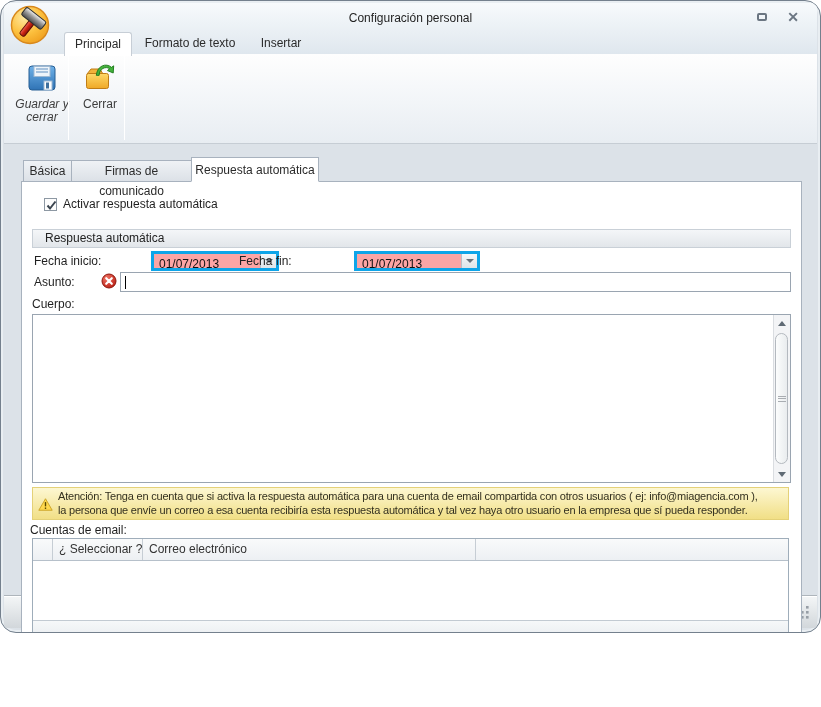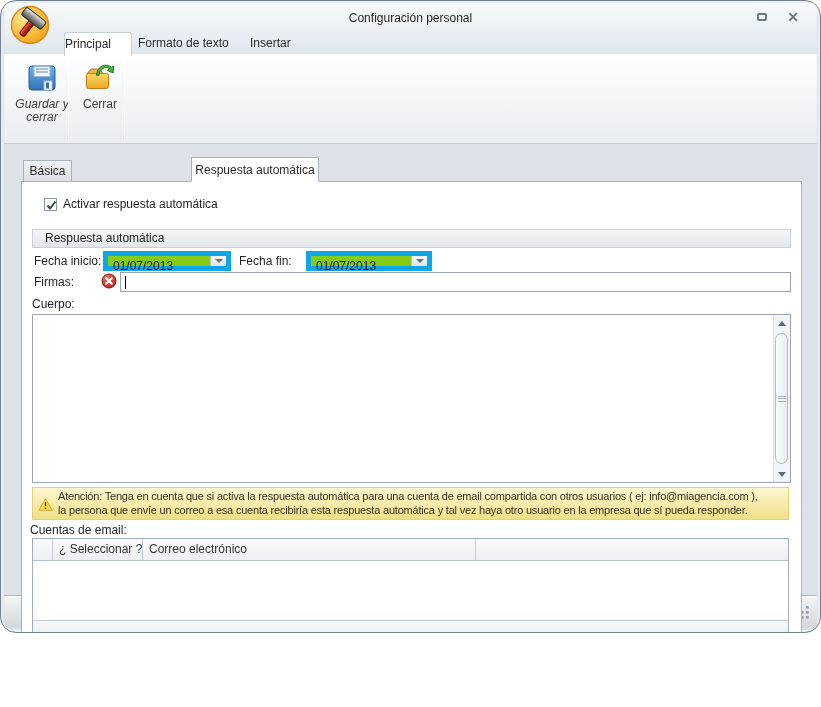--- a/index.html
+++ b/index.html
@@ -7,21 +7,21 @@
   #win{position:relative;width:821px;height:633px;background:#dce2e8;border:1px solid #74808d;border-radius:16px;box-shadow:inset 0 0 0 2px #e9eef2;overflow:hidden;}
   
   #header{position:absolute;left:3px;right:3px;top:2px;height:51px;background:linear-gradient(#f7fafc,#dfe7ee);border-radius:4px 4px 0 0;}
   #title{position:absolute;left:0;right:0;top:8px;text-align:center;font-size:12px;color:#1f1f1f;}
   .winbtn{position:absolute;top:7px;width:18px;height:16px;color:#6b7682;font-size:12px;text-align:center;line-height:15px;cursor:default;}
   #btn-min{right:46px;}
   #btn-min .box{display:inline-block;width:10px;height:8px;border:2px solid #6b7682;border-radius:2px;margin-top:3px;}
   #btn-close{right:15px;font-size:14px;font-weight:bold;}
   #app-icon{position:absolute;left:9px;top:3px;width:40px;height:42px;z-index:5;}
   
-  .rtab{position:absolute;top:29px;height:23px;font-size:12px;color:#2b2b2b;text-align:left;line-height:22px;}
+  .rtab{position:absolute;top:29px;height:23px;font-size:12px;color:#2b2b2b;text-align:center;line-height:22px;}
   .rtab.active{background:#fff;border:1px solid #c7ced6;border-bottom:none;border-radius:3px 3px 0 0;height:24px;z-index:4;}
   #rtab-0{left:60px;width:68px;}
   #rtab-1{left:134px;width:104px;}
   #rtab-2{left:246px;width:62px;}
   
   #ribbon{position:absolute;left:3px;right:3px;top:53px;height:90px;background:linear-gradient(#fefefe,#f2f5f8 55%,#e8edf2);border-bottom:1px solid #c6cdd4;}
   .rsep{position:absolute;top:2px;bottom:3px;width:1px;background:#dde2e7;border-right:1px solid #ffffff;}
   .ribbon-btn{position:absolute;top:4px;height:82px;display:flex;flex-direction:column;align-items:center;font-size:12px;color:#3d3d3d;line-height:13px;text-align:center;}
   .ribbon-btn .ric{width:32px;height:32px;margin-top:4px;}
   .ribbon-btn .rlabel{margin-top:4px;}
@@ -37,21 +37,21 @@
   #panel{position:absolute;left:20px;top:180px;width:781px;height:481px;background:#fff;border:1px solid #a8b2be;z-index:1;}
   .lbl{position:absolute;font-size:12px;color:#1f1f1f;white-space:nowrap;}
   
   #chkrow{position:absolute;left:22px;top:15px;display:flex;align-items:center;}
   #chkbox{width:13px;height:13px;border:1px solid #8d98a3;background:#fdfdfd;position:relative;}
   #chkbox svg{position:absolute;left:0px;top:0px;}
   #chklabel{margin-left:6px;font-size:12px;color:#1f1f1f;}
   
   #grpcap{position:absolute;left:10px;top:47px;width:759px;height:19px;background:linear-gradient(#f4f6f8,#e2e6ea);border:1px solid #c9d0d7;font-size:12px;color:#222;line-height:17px;padding-left:12px;}
   
-  .combo{position:absolute;height:20px;border:5px solid #0ea5e9;background:#84cc16;}
+  .combo{position:absolute;height:20px;border:3px solid #0ea5e9;background:#fca5a5;margin-left:48px;}
   .combo .val{position:absolute;left:5px;top:3px;font-size:12px;color:#111;}
   .combo .dd{position:absolute;right:0;top:0;bottom:0;width:16px;background:linear-gradient(#f5f7f9,#dfe4e8);border-left:1px solid #b8c0c8;display:flex;align-items:center;justify-content:center;}
   .tri-dn{width:0;height:0;border-left:4px solid transparent;border-right:4px solid transparent;border-top:4px solid #68727c;}
   #combo-inicio{left:81px;top:69px;width:128px;}
   #combo-fin{left:284px;top:69px;width:126px;}
   #err-icon{position:absolute;left:79px;top:91px;width:16px;height:16px;}
   #asunto-input{position:absolute;left:98px;top:90px;width:671px;height:20px;border:1px solid #9aa5b1;background:#fff;}
   #caret{position:absolute;left:4px;top:3px;width:1px;height:13px;background:#000;}
   
   #cuerpo-box{position:absolute;left:10px;top:132px;width:759px;height:169px;border:1px solid #9aa5b1;background:#fff;}
@@ -162,20 +162,21 @@
           <path d="M17 13 c0 -7 7 -10 11 -7 l-2.2 2 6 2.5 0.5 -7.5 -2.3 1.6 c-5.5 -5 -15 -2 -16 8.4 z" fill="#44b33c" stroke="#1f7a1c" stroke-width="1" transform="translate(-1,1) scale(0.95)"></path>
         </svg>
       </span>
       <span class="rlabel">Cerrar</span>
     </div>
     <div class="rsep" style="left:64px;"></div>
     <div class="rsep" style="left:120px;"></div>
   </div>
 
   <div class="ptab" id="ptab-0"><span>Básica</span></div>
+  <div class="ptab" id="ptab-1"><span>Firmas de comunicado</span></div>
   <div class="ptab active" id="ptab-2"><span>Respuesta automática</span></div>
 
   <div id="panel">
 
     <div id="chkrow">
       <span id="chkbox">
         <svg width="13" height="13" viewBox="0 0 13 13">
           <path d="M2.5 6.5 L5 9.5 L10.5 2.5" fill="none" stroke="#3c4650" stroke-width="2"></path>
         </svg>
       </span>
@@ -192,21 +193,21 @@
         </span>
     </div>
     <div class="lbl" style="left:217px;top:72px;">Fecha fin:</div>
     <div class="combo" id="combo-fin">
       <span class="val">01/07/2013</span>
       <span class="dd">
           <span class="tri-dn"></span>
         </span>
     </div>
 
-    <div class="lbl" style="left:12px;top:93px;">Firmas:</div>
+    <div class="lbl" style="left:12px;top:93px;">Asunto:</div>
     <span id="err-icon">
       <svg width="16" height="16" viewBox="0 0 16 16">
         <defs>
             <radialGradient id="errg" cx="35%" cy="30%" r="80%">
           <stop offset="0%" stop-color="#f07364"></stop>
               <stop offset="100%" stop-color="#b71d12"></stop>
             </radialGradient>
           </defs>
         <circle cx="8" cy="8" r="7" fill="url(#errg)" stroke="#8f150c"></circle>
         <path d="M5.2 5.2 L10.8 10.8 M10.8 5.2 L5.2 10.8" stroke="#fff" stroke-width="2.1" stroke-linecap="round"></path>

